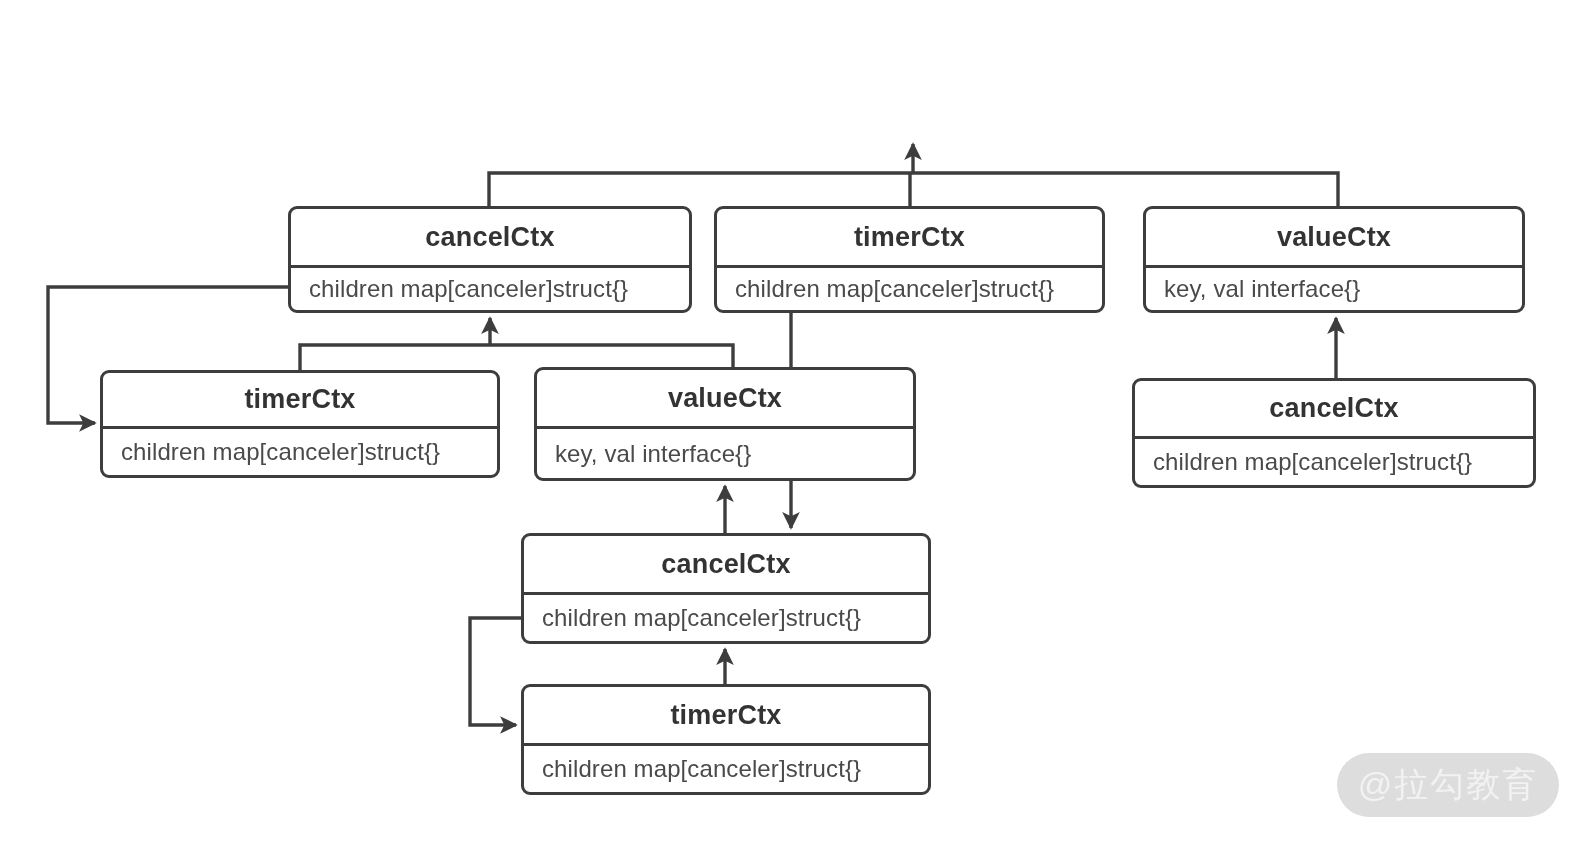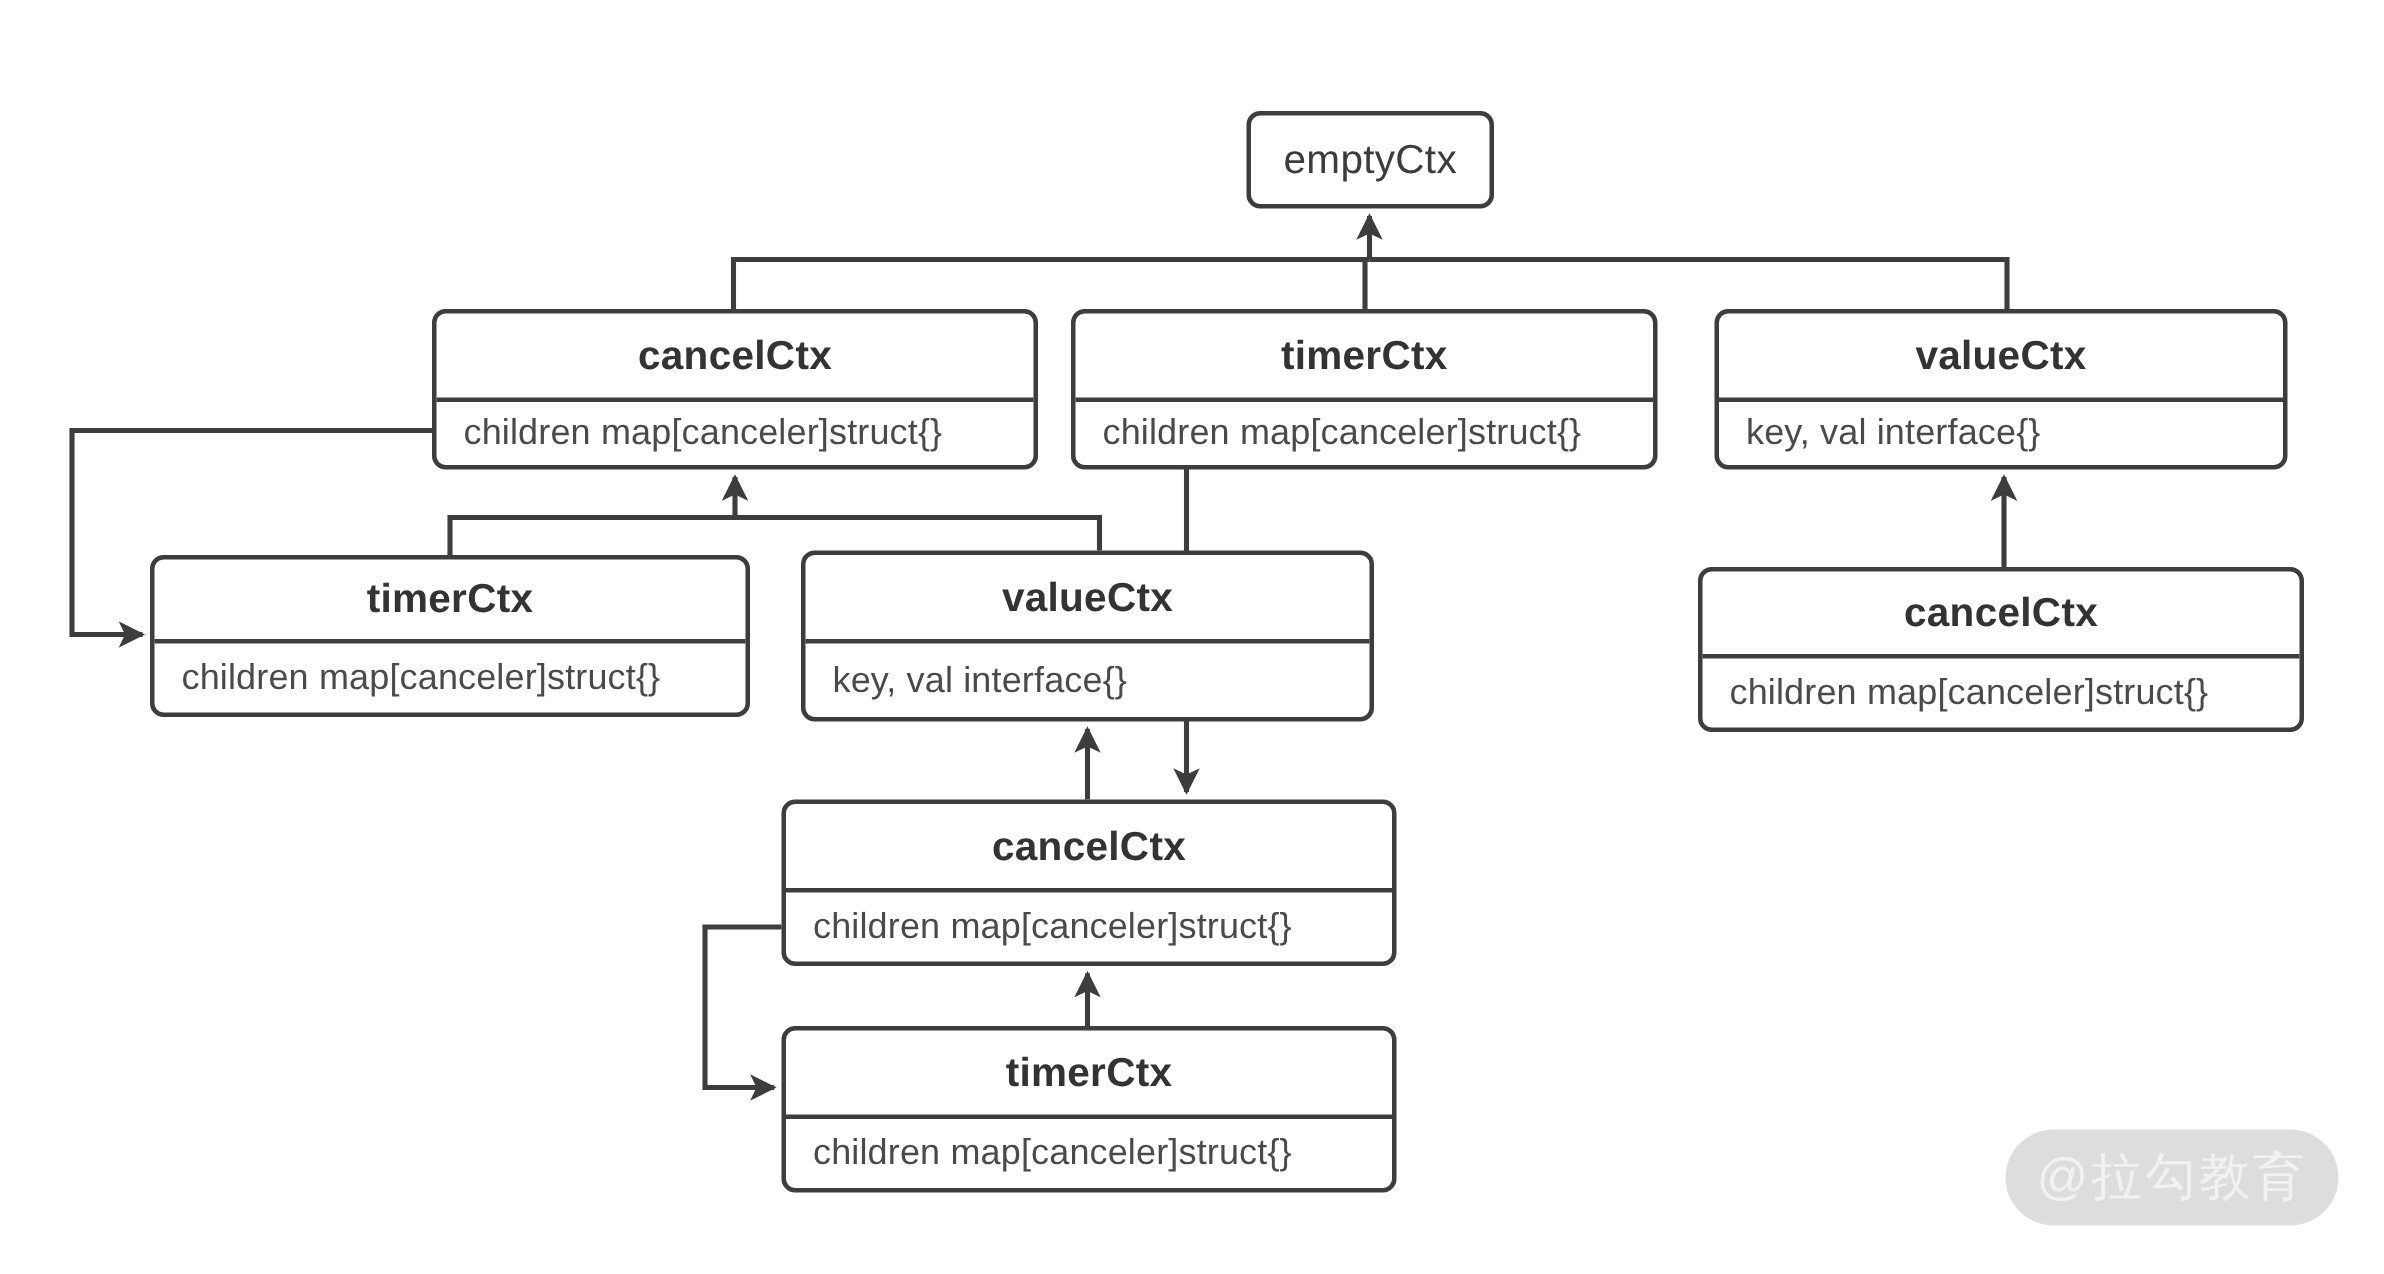--- a/index.html
+++ b/index.html
@@ -109,23 +109,20 @@
       <path d="M 725 533 L 725 486" marker-end="url(#arrow)"></path>
 
       <path d="M 1336 378 L 1336 318" marker-end="url(#arrow)"></path>
 
       <path d="M 725 684 L 725 649" marker-end="url(#arrow)"></path>
 
       <path d="M 521 618 L 470 618 L 470 725 L 516 725" marker-end="url(#arrow)"></path>
     </g>
   </svg>
 
-  <div class="node simple" style="left:831px; top:74px; width:165px; height:65px;">
-    <div class="node-title">emptyCtx</div>
-  </div>
 
   <div class="node" style="left:288px; top:206px; width:404px; height:107px;">
     <div class="node-title" style="height:56px;">cancelCtx</div>
     <div class="node-body">children map[canceler]struct{}</div>
   </div>
 
   <div class="node" style="left:714px; top:206px; width:391px; height:107px;">
     <div class="node-title" style="height:56px;">timerCtx</div>
     <div class="node-body">children map[canceler]struct{}</div>
   </div>

